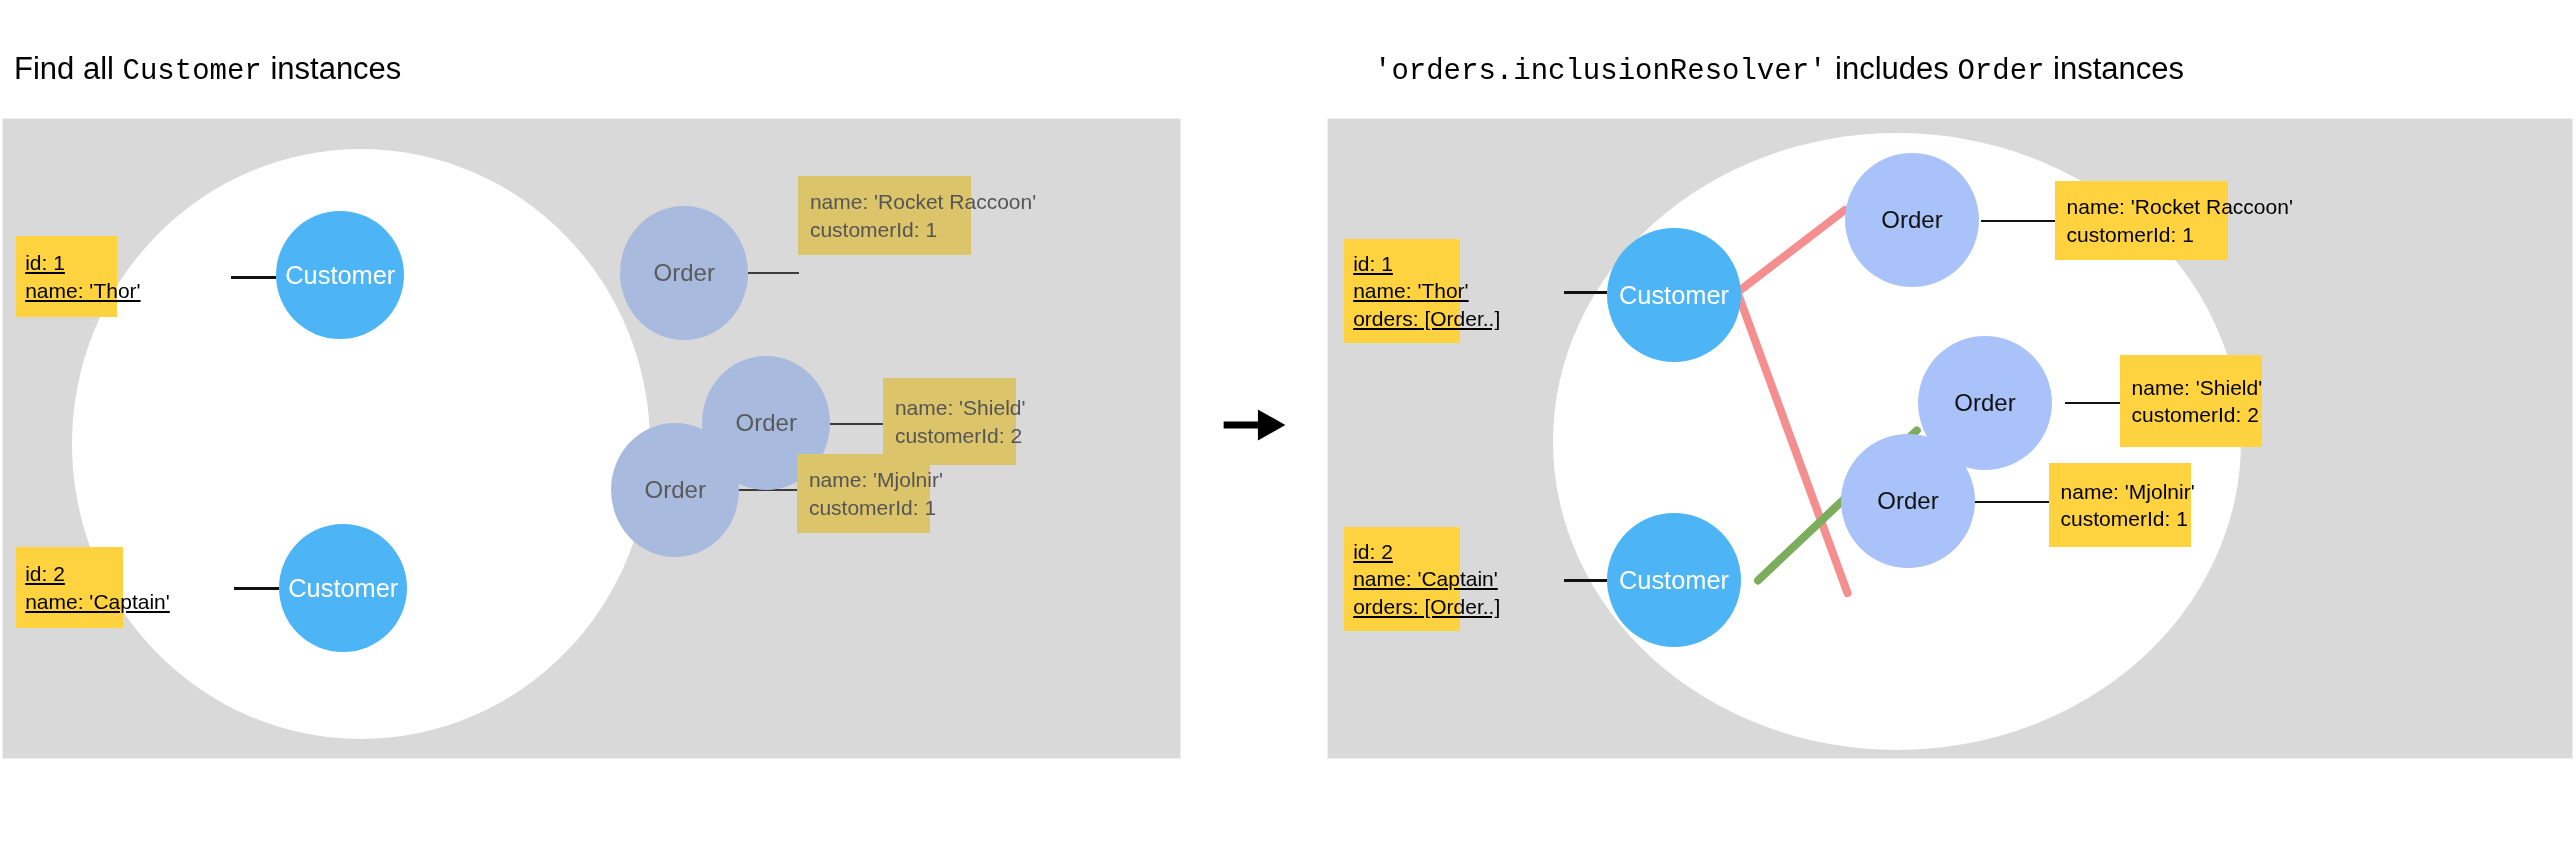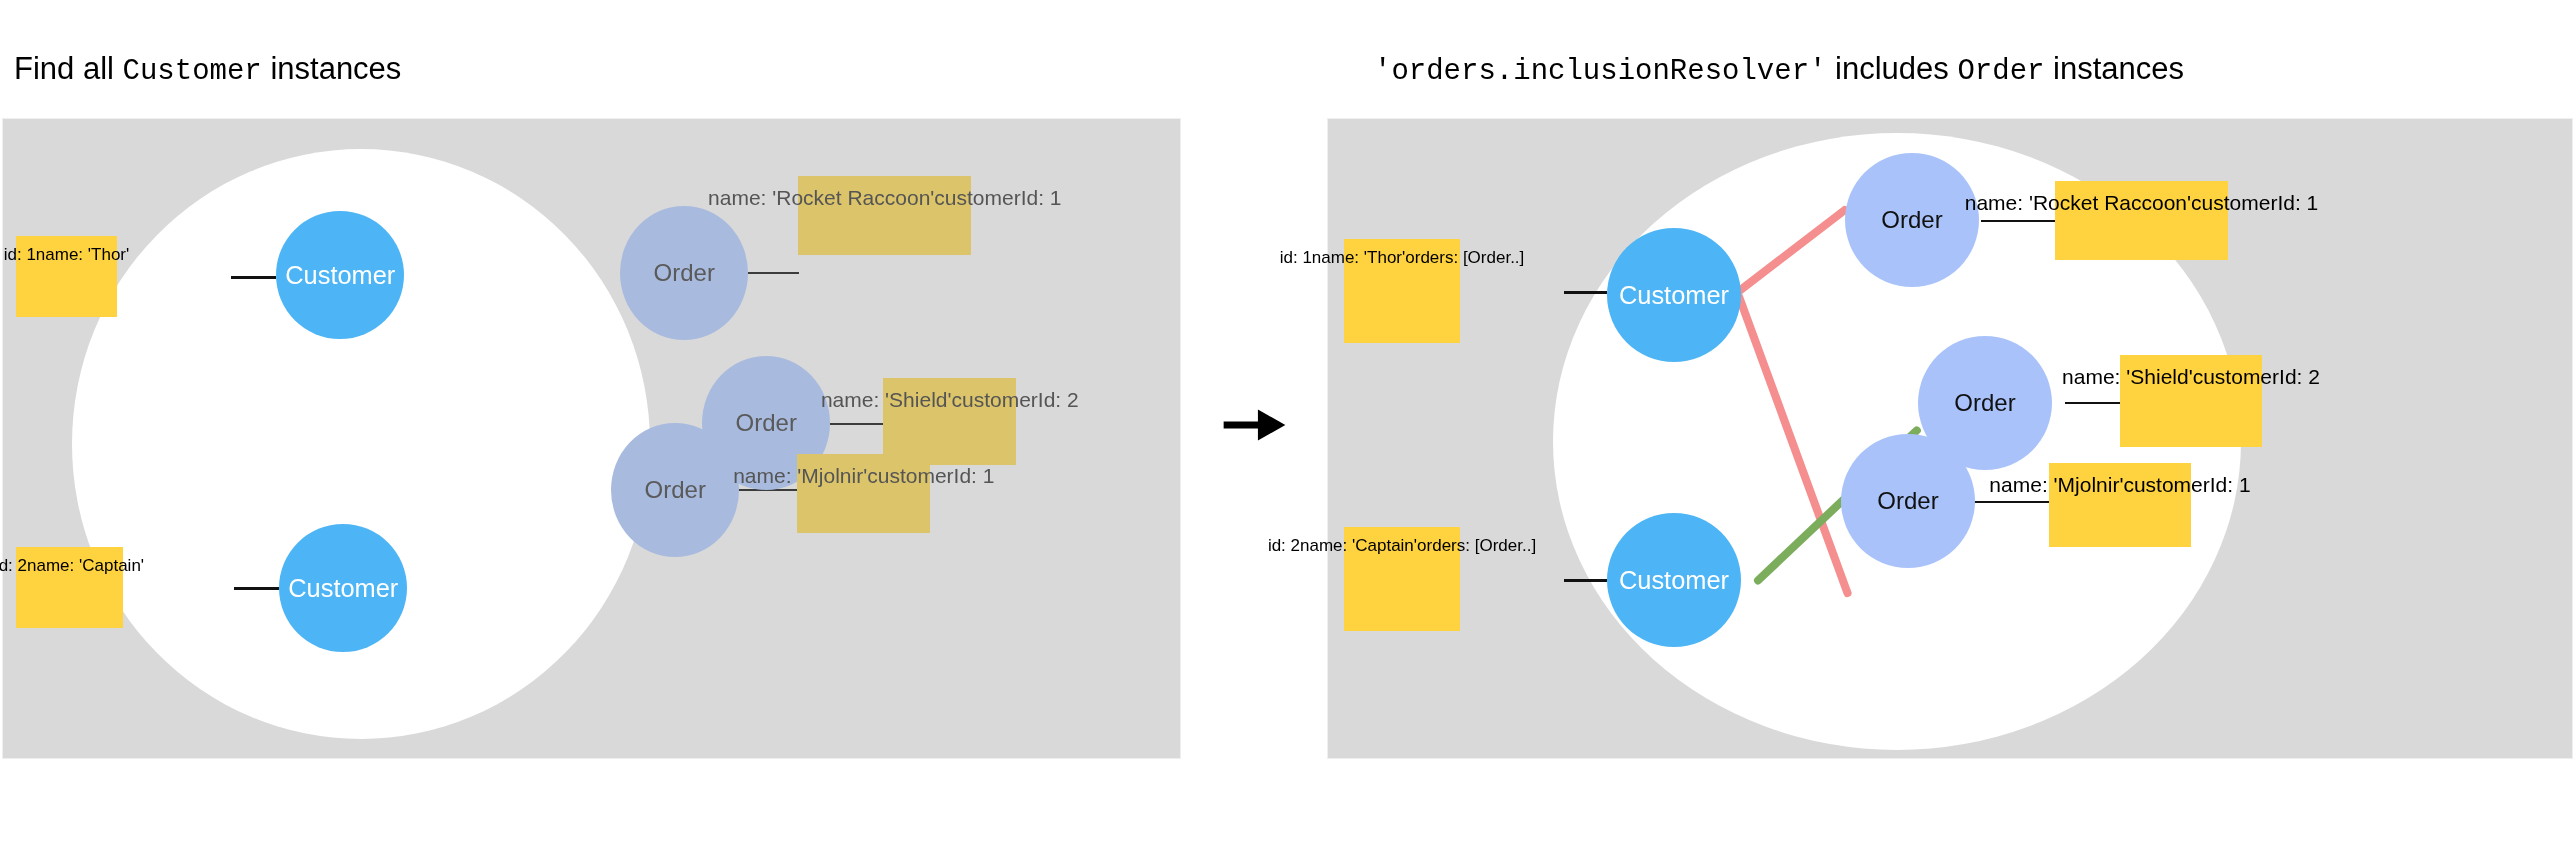--- a/index.html
+++ b/index.html
@@ -81,30 +81,31 @@
     background: #a9c3fa;
     color: #111111;
     font-size: 24px;
   }
 
   
   .info-box {
     position: absolute;
     box-sizing: border-box;
     display: flex;
-    flex-direction: row;
+    flex-direction: column;
     justify-content: center;
     line-height: 1.30;
     white-space: nowrap;
   }
   .box-yellow {
     background: #ffd23f;
     color: #000000;
-    font-size: 17px;
+    font-size: 21px;
     padding: 8px 9.2px;
+    text-decoration: underline;
   }
   .box-tan {
     background: #dbc46a;
     color: #555555;
     font-size: 21px;
     padding: 8px 11.6px;
   }
   .box-yellow-order {
     background: #ffd23f;
     color: #000000;

